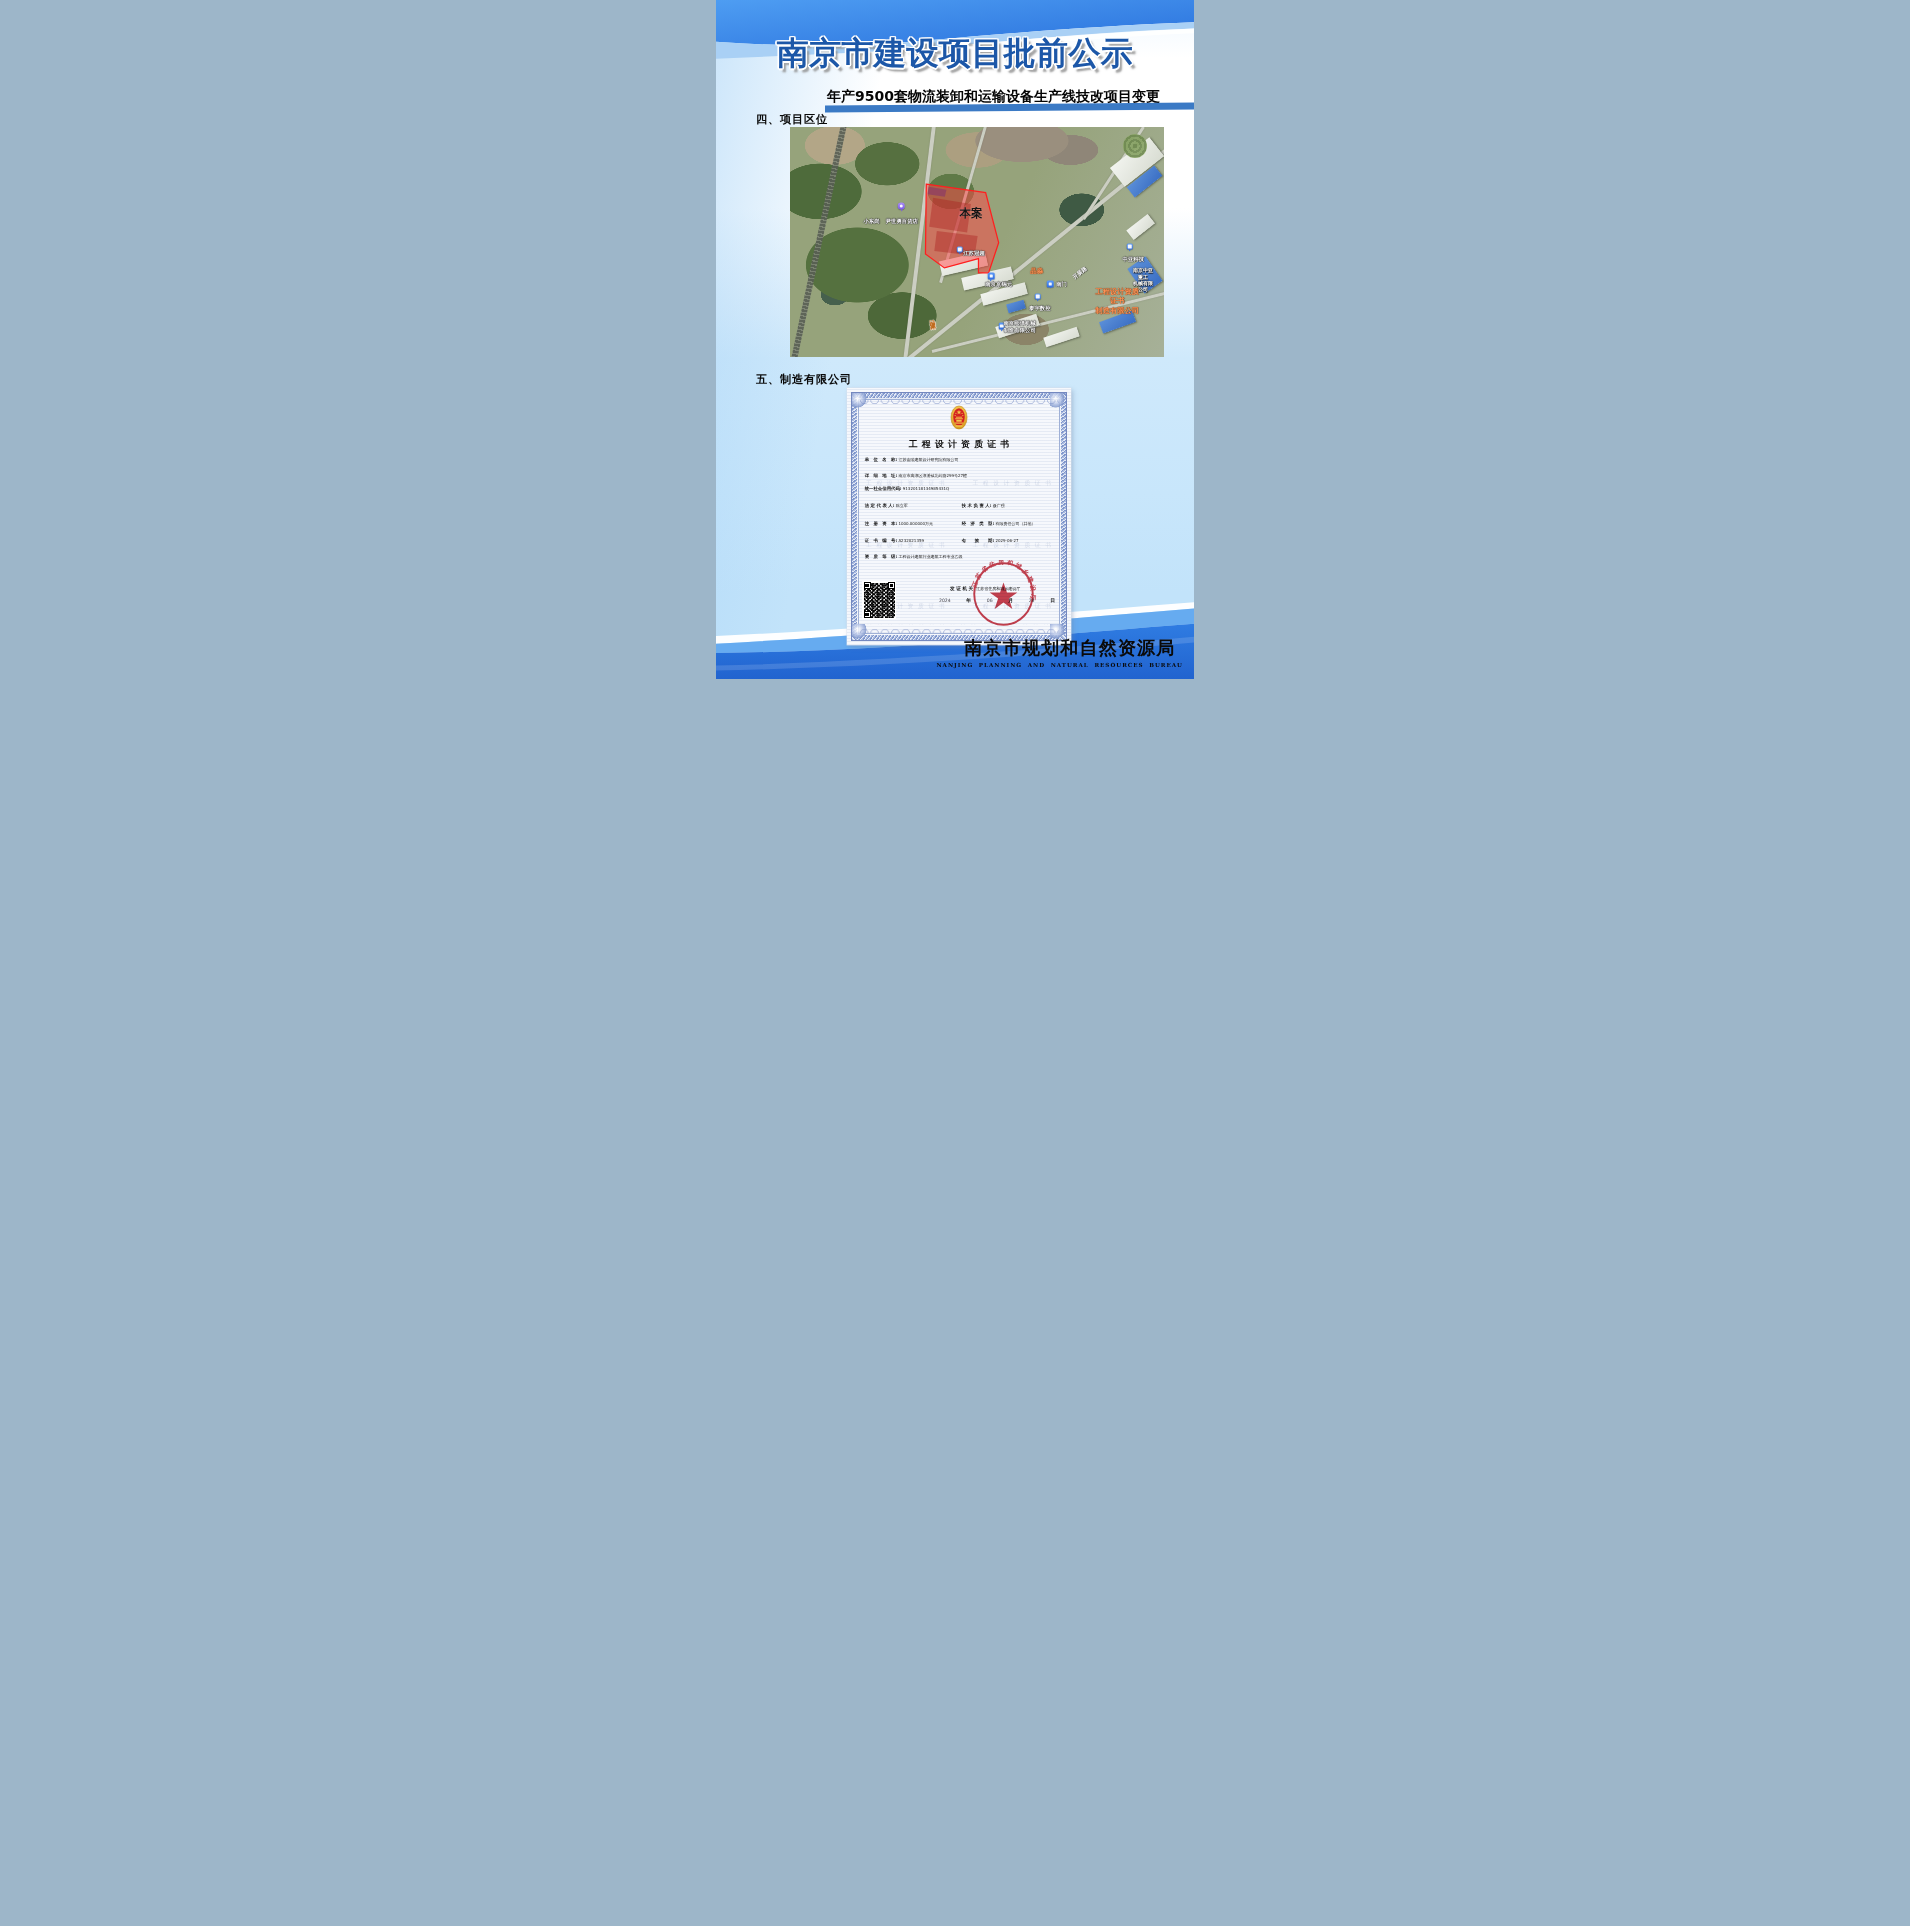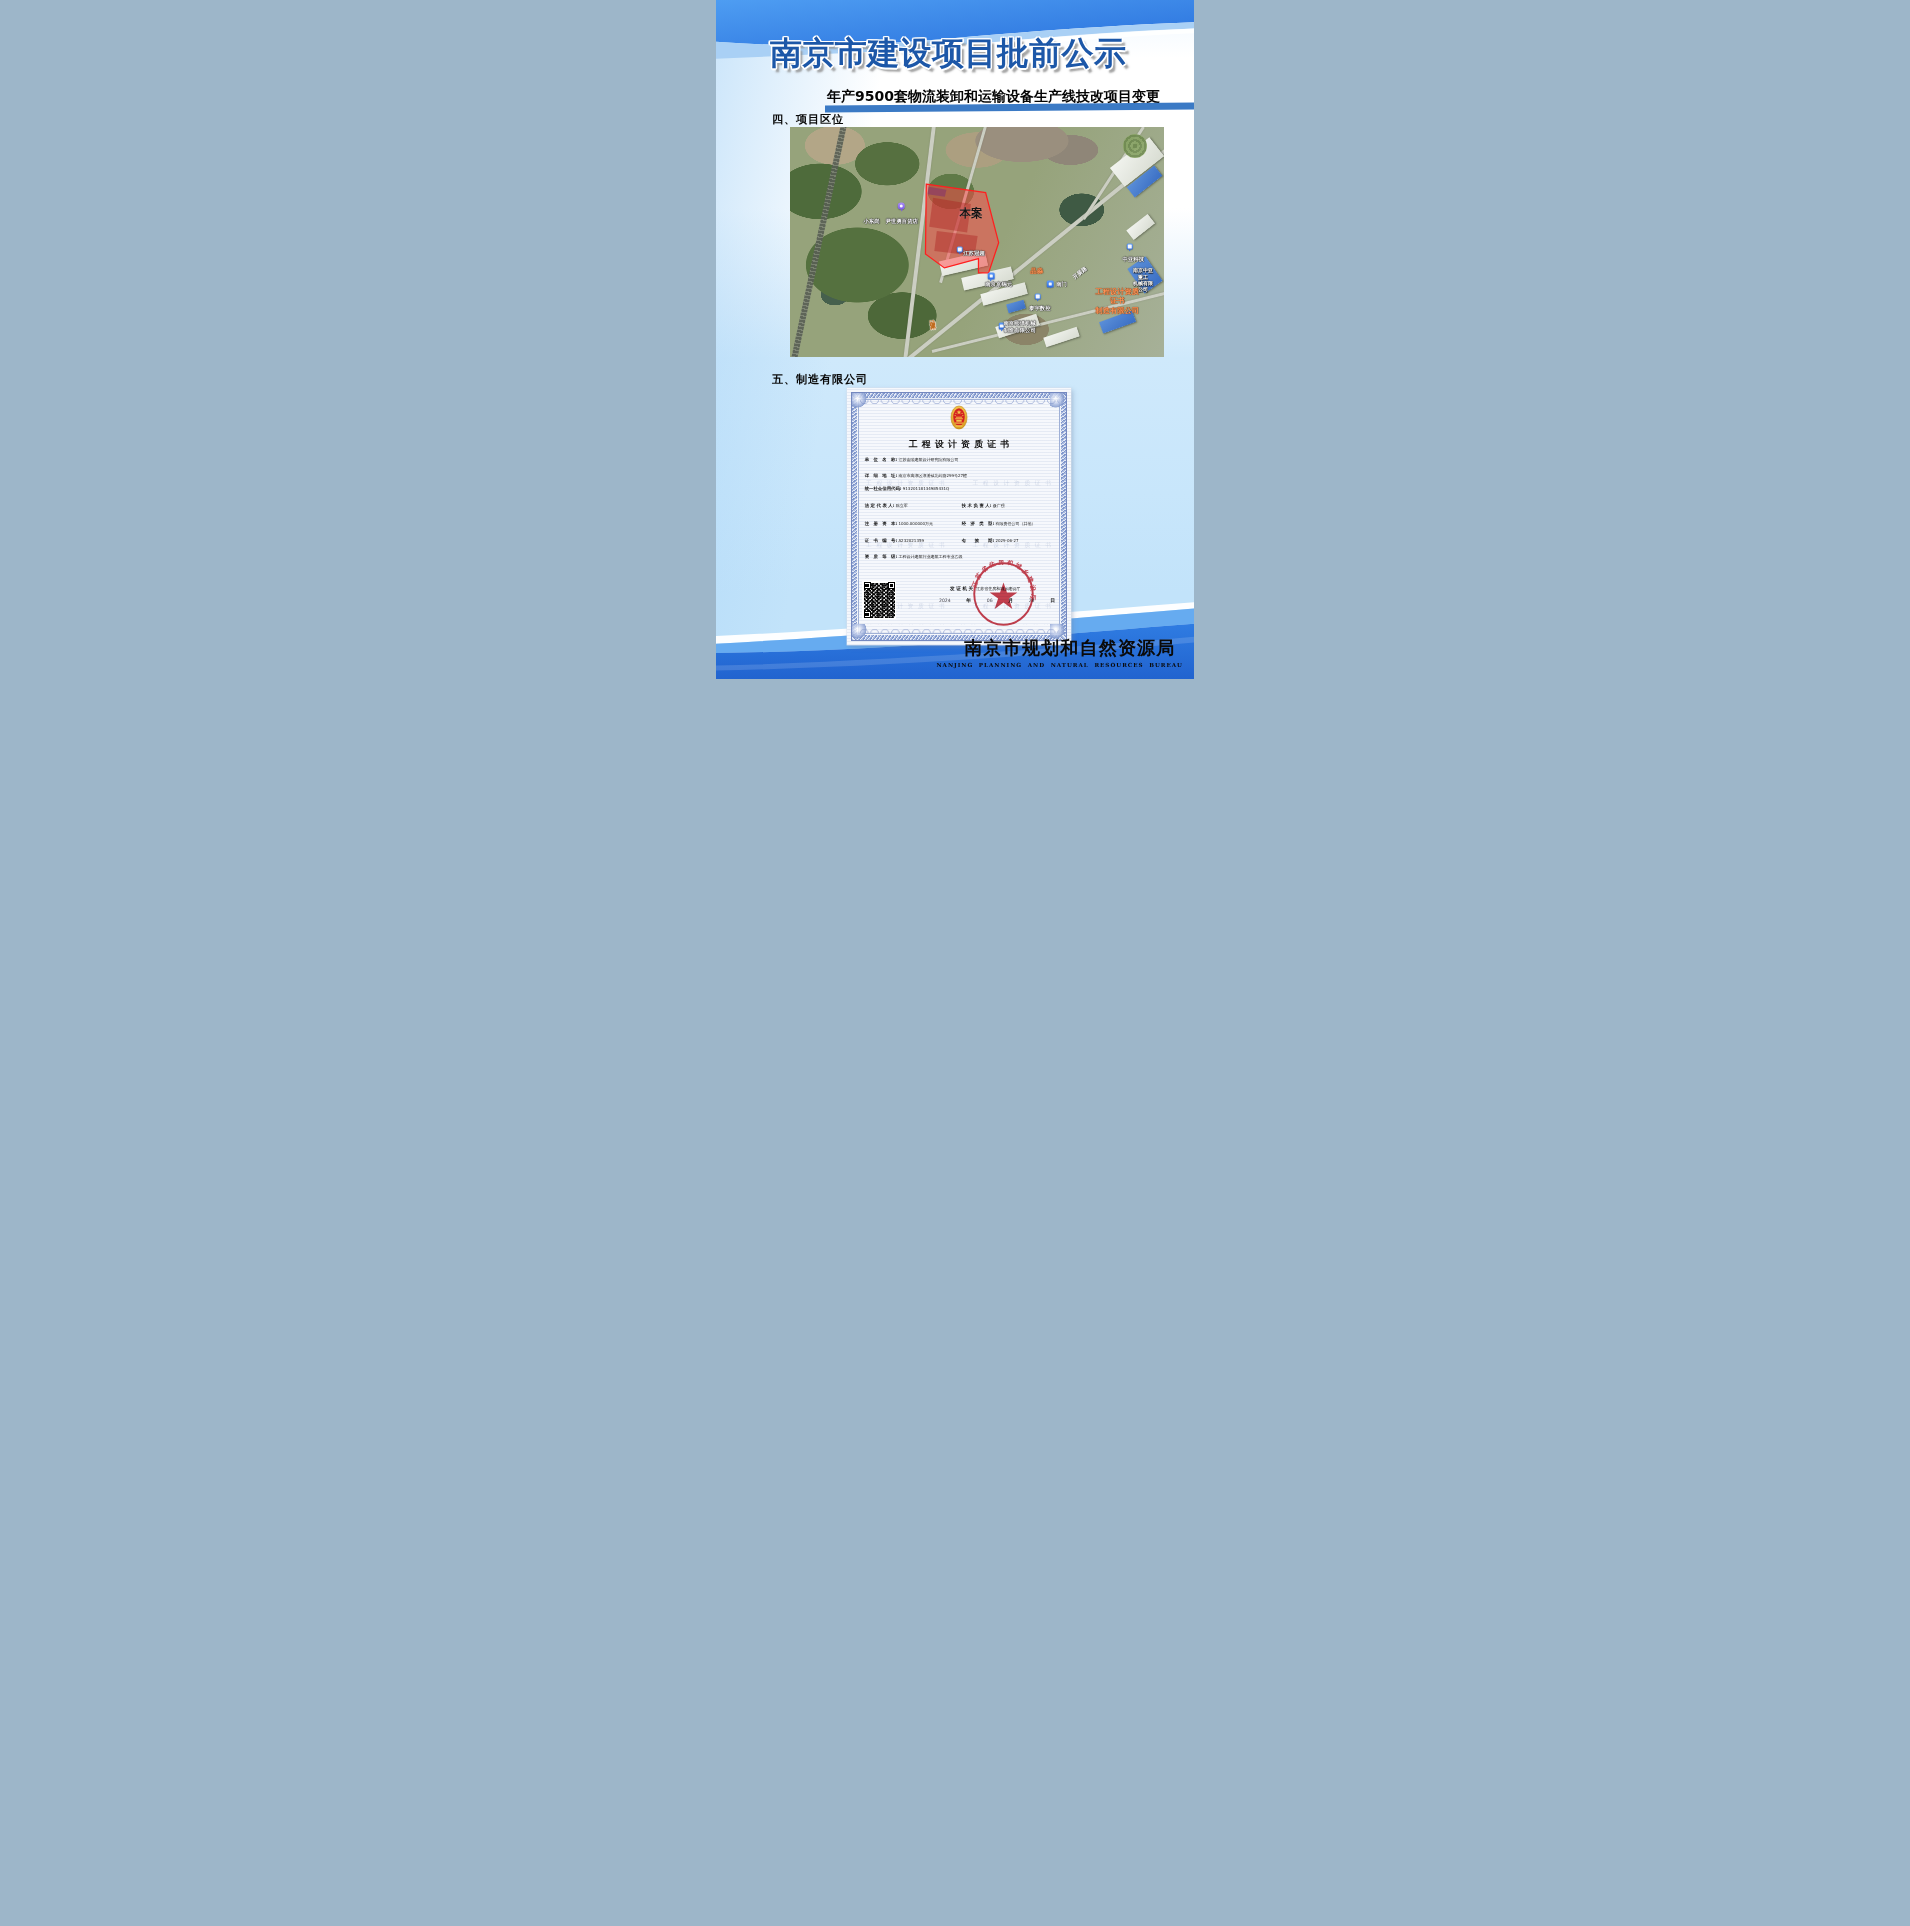--- a/index.html
+++ b/index.html
@@ -4,29 +4,29 @@
 <style>
   html,body{margin:0;padding:0;background:#9db6c9;}
   .page{position:relative;width:478px;height:679px;margin:0 auto;overflow:hidden;
     font-family:"DejaVu Sans","Liberation Sans",sans-serif;
     background:linear-gradient(180deg,#eef7ff 0px,#ffffff 58px,#ffffff 208px,#e2f1fc 300px,#cfe9fb 358px,#c8e6fb 493px,#c2e3fa 593px);}
   .left-tint{position:absolute;inset:0;background:linear-gradient(100deg,rgba(168,212,247,.6),rgba(168,212,247,0) 30%);pointer-events:none;}
   svg{display:block}
 
   
   .header-svg{position:absolute;top:0;left:0;width:478px;height:81px;}
-  .main-title{position:absolute;left:54px;top:35px;width:370px;
+  .main-title{position:absolute;left:54px;top:35px;width:370px;text-align:center;
     font-family:"DejaVu Serif","Liberation Serif",serif;font-weight:700;font-size:32px;line-height:1.15;
     color:#1c57a8;letter-spacing:0.4px;white-space:nowrap;
     text-shadow:-1.2px -1.2px 0 #fff,1.2px -1.2px 0 #fff,-1.2px 1.2px 0 #fff,1.2px 1.2px 0 #fff,0 -1.5px 0 #fff,0 1.5px 0 #fff,-1.5px 0 0 #fff,1.5px 0 0 #fff,3.5px 3.9px 1.9px rgba(145,145,145,.85);}
   .sub-title{position:absolute;left:108px;top:88px;width:339px;text-align:center;
     font-size:14px;font-weight:700;color:#050505;white-space:nowrap;}
   .blue-bar{position:absolute;left:109px;top:104px;width:369px;height:6.5px;background:#3b7ac5;transform:skewY(-.5deg);}
 
-  .section-heading{position:absolute;left:56px;font-size:11.2px;font-weight:700;color:#0a0a0a;letter-spacing:0.8px;white-space:nowrap;}
+  .section-heading{position:absolute;left:40px;font-size:11.2px;font-weight:700;color:#0a0a0a;letter-spacing:0.8px;white-space:nowrap;}
   #sec4{top:112px;} #sec5{top:372px;}
 
   
   .map{position:absolute;left:74px;top:127px;width:374px;height:230px;overflow:hidden;background:#8d9c74;}
   .map-base{position:absolute;inset:0;background-color:#96a37b;background-image:
     radial-gradient(77px 35px at 62% 6%,#9a8f7e 0 60%,transparent 61%),
     radial-gradient(50px 27px at 75% 10%,#8f8678 0 55%,transparent 56%),
     radial-gradient(69px 46px at 8% 28%,#4e6b3b 0 60%,transparent 61%),
     radial-gradient(85px 62px at 18% 60%,#55713f 0 60%,transparent 61%),
     radial-gradient(62px 42px at 30% 82%,#4d6839 0 55%,transparent 56%),

